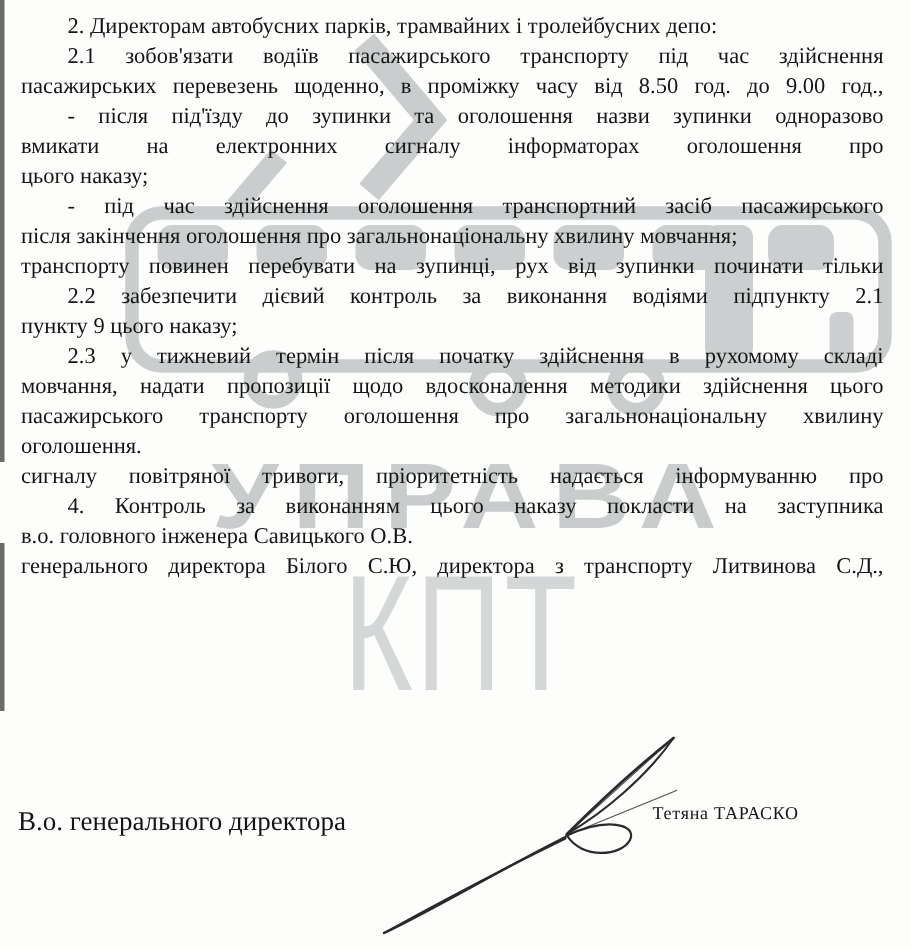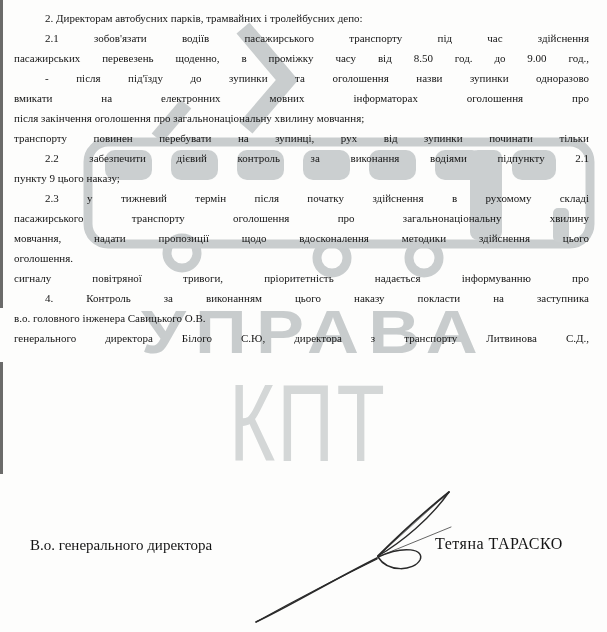--- a/index.html
+++ b/index.html
@@ -26,33 +26,33 @@
     transform:scaleX(0.72);transform-origin:left top;
     white-space:nowrap;
   }
   
   .edge{position:absolute;left:0;width:3px;background:#3a3a3a;opacity:.75;z-index:4;}
   .edge.a{top:0;height:308px;}
   .edge.b{top:362px;height:112px;}
   
   .doc{
     position:absolute;left:14px;top:8px;width:575px;z-index:2;
-    font-size:11px;line-height:20px;color:#141414;
+    font-size:15px;line-height:20px;color:#141414;
   }
   .ln{height:20px;overflow:visible;text-align:left;}
   .ln.ind{text-indent:31px;}
   .ln.j{text-align:justify;text-align-last:justify;text-justify:inter-word;font-family:Liberation Serif, serif;}
   
   .sig-label{
-    position:absolute;left:30px;top:537px;z-index:2;
-    font-size:15px;color:#141414;
+    position:absolute;left:12px;top:537px;z-index:2;
+    font-size:18px;color:#141414;
   }
   .sig-name{
     position:absolute;left:435px;top:535px;z-index:2;
-    font-size:16px;color:#141414;letter-spacing:.5px;
+    font-size:12px;color:#141414;letter-spacing:.5px;
   }
   .sig-svg{position:absolute;left:0;top:0;z-index:3;pointer-events:none;}
 </style>
 </head>
 <body>
 
 <div class="wm-layer">
   <svg width="607" height="632" viewBox="0 0 607 632">
     <g stroke="#c9cdce" fill="none">
 
@@ -84,28 +84,30 @@
 </div>
 
 <div class="edge a"></div>
 <div class="edge b"></div>
 
 <div class="doc">
   <div class="ln ind">2. Директорам автобусних парків, трамвайних і тролейбусних депо:</div>
   <div class="ln ind j">2.1 зобов'язати водіїв пасажирського транспорту під час здійснення</div>
   <div class="ln j">пасажирських перевезень щоденно, в проміжку часу від 8.50 год. до 9.00 год.,</div>
   <div class="ln ind j">- після під'їзду до зупинки та оголошення назви зупинки одноразово</div>
-  <div class="ln j">вмикати на електронних мовних інформаторах оголошення про</div>
+  <div class="ln j">вмикати на електронних сигналу інформаторах оголошення про</div>
+  <div class="ln">цього наказу;</div>
+  <div class="ln ind j">- під час здійснення оголошення транспортний засіб пасажирського</div>
   <div class="ln">після закінчення оголошення про загальнонаціональну хвилину мовчання;</div>
   <div class="ln j">транспорту повинен перебувати на зупинці, рух від зупинки починати тільки</div>
   <div class="ln ind j">2.2 забезпечити дієвий контроль за виконання водіями підпункту 2.1</div>
   <div class="ln">пункту 9 цього наказу;</div>
   <div class="ln ind j">2.3 у тижневий термін після початку здійснення в рухомому складі</div>
+  <div class="ln j">мовчання, надати пропозиції щодо вдосконалення методики здійснення цього</div>
   <div class="ln j">пасажирського транспорту оголошення про загальнонаціональну хвилину</div>
-  <div class="ln j">мовчання, надати пропозиції щодо вдосконалення методики здійснення цього</div>
   <div class="ln">оголошення.</div>
   <div class="ln j">сигналу повітряної тривоги, пріоритетність надається інформуванню про</div>
   <div class="ln ind j">4. Контроль за виконанням цього наказу покласти на заступника</div>
   <div class="ln">в.о. головного інженера Савицького О.В.</div>
   <div class="ln j">генерального директора Білого С.Ю, директора з транспорту Литвинова С.Д.,</div>
 </div>
 
 <div class="sig-label">В.о. генерального директора</div>
 <div class="sig-name">Тетяна ТАРАСКО</div>
 

